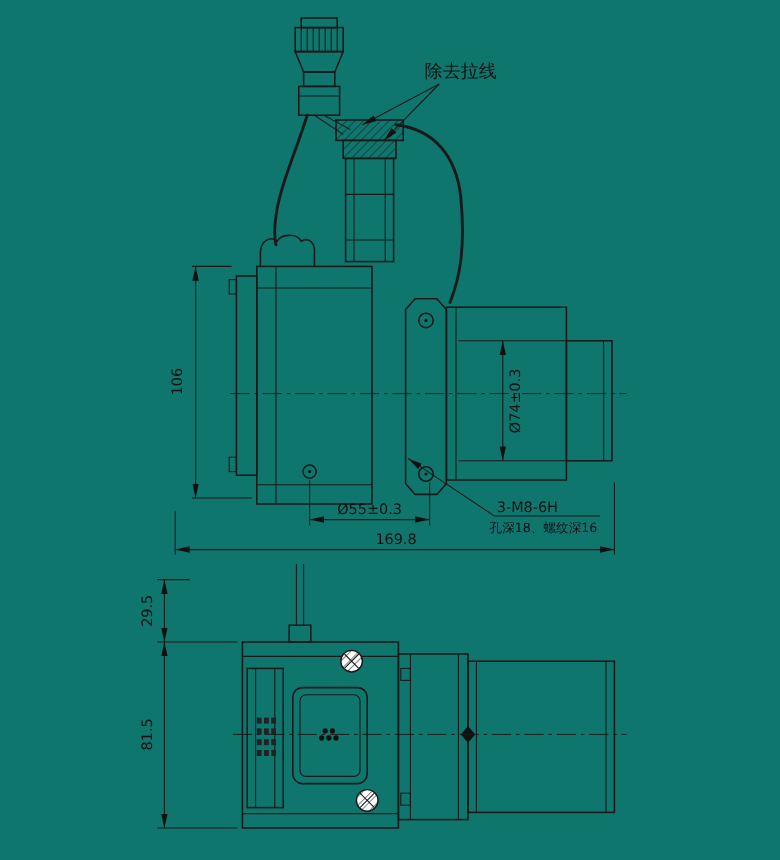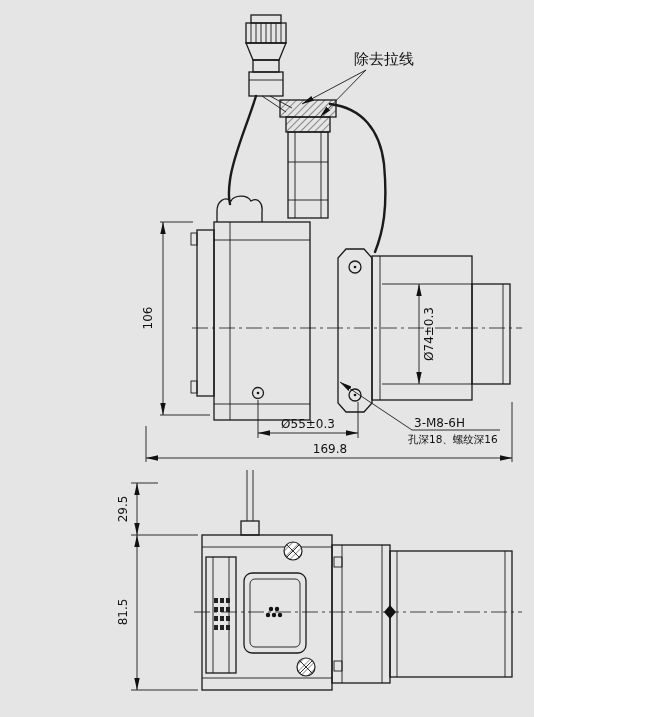--- a/index.html
+++ b/index.html
@@ -1,16 +1,16 @@
 <!DOCTYPE html>
 <html><head>
 <meta charset="utf-8">
 <style>
   html,body{margin:0;padding:0;background:#ffffff;}
-  .sheet{position:relative;width:534px;height:717px;background:#e5e5e5;overflow:hidden;
+  .sheet{position:relative;width:650px;height:717px;background:#0f766e;overflow:hidden;
          font-family:"DejaVu Sans","Liberation Sans",sans-serif;}
   svg{display:block}
   .ol{stroke:#1a1a1a;stroke-width:1.3;fill:none}
   .thin{stroke:#1a1a1a;stroke-width:0.9;fill:none}
   .dim{stroke:#1a1a1a;stroke-width:0.9;fill:none}
   .cab{stroke:#1a1a1a;stroke-width:2.4;fill:none;stroke-linecap:round}
   .cl{stroke:#1a1a1a;stroke-width:0.8;fill:none;stroke-dasharray:16 4 3 4}
   text{fill:#111;font-family:"DejaVu Sans","Liberation Sans",sans-serif}
   .t10{font-size:10.5px}
   .t12{font-size:12px}

